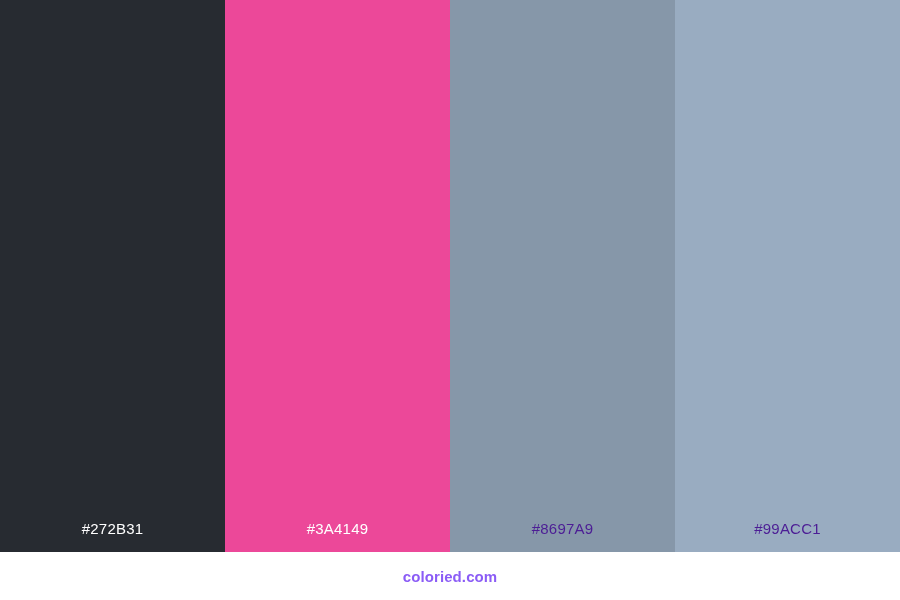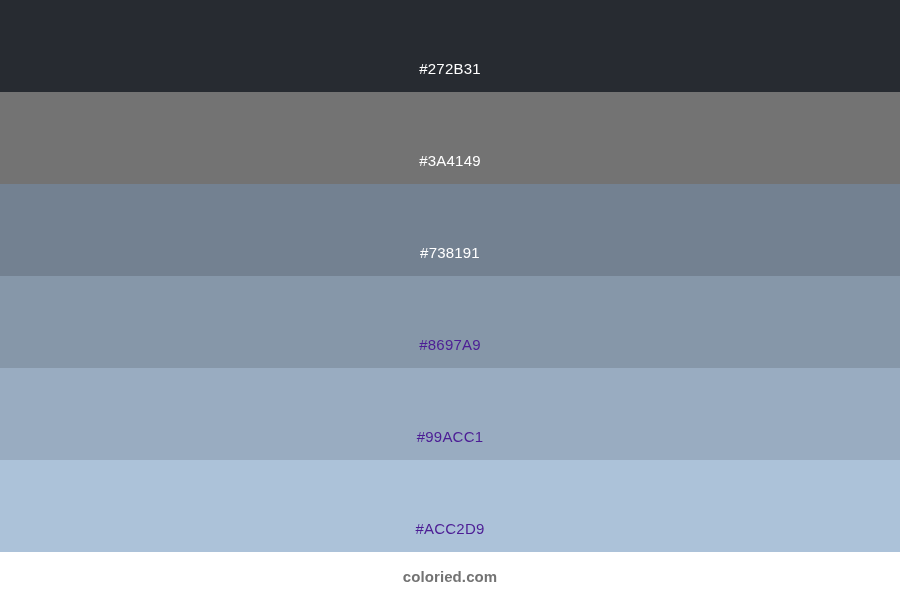--- a/index.html
+++ b/index.html
@@ -16,21 +16,21 @@
   }
   #palette-page {
     width: 900px;
     height: 600px;
     display: flex;
     flex-direction: column;
     background: #ffffff;
   }
   #swatch-strip {
     display: flex;
-    flex-direction: column;
+    flex-direction: row;
     width: 900px;
     height: 552px;
     flex: 0 0 552px;
   }
   .swatch {
     flex: 1 1 0;
     height: 552px;
     position: relative;
     display: flex;
     align-items: flex-end;
@@ -61,58 +61,52 @@
     background: #ffffff;
     display: flex;
     align-items: center;
     justify-content: center;
   }
   #site-credit {
     font-family: "Liberation Sans", sans-serif;
     font-size: 15px;
     line-height: 17px;
     font-weight: bold;
-    color: #737373;
+    color: #8b5cf6;
     letter-spacing: 0.1px;
     text-align: center;
     user-select: none;
   }
 </style>
 </head>
 <body>
 
 <div id="palette-page">
 
   <div id="swatch-strip">
 
     <div class="swatch light-text" style="background:#272B31">
       <span class="swatch-label">#272B31</span>
     </div>
 
-    <div class="swatch light-text" style="background:#737373">
+    <div class="swatch light-text" style="background:#ec4899">
       <span class="swatch-label">#3A4149</span>
     </div>
 
 
 
-    <div class="swatch light-text" style="background:#738191">
-      <span class="swatch-label">#738191</span>
-    </div>
 
     <div class="swatch dark-text" style="background:#8697A9">
       <span class="swatch-label">#8697A9</span>
     </div>
 
     <div class="swatch dark-text" style="background:#99ACC1">
       <span class="swatch-label">#99ACC1</span>
     </div>
 
-    <div class="swatch dark-text" style="background:#ACC2D9">
-      <span class="swatch-label">#ACC2D9</span>
-    </div>
 
   </div>
 
   <div id="footer-bar">
     <span id="site-credit">coloried.com</span>
   </div>
 
 </div>
 
 </body></html>

